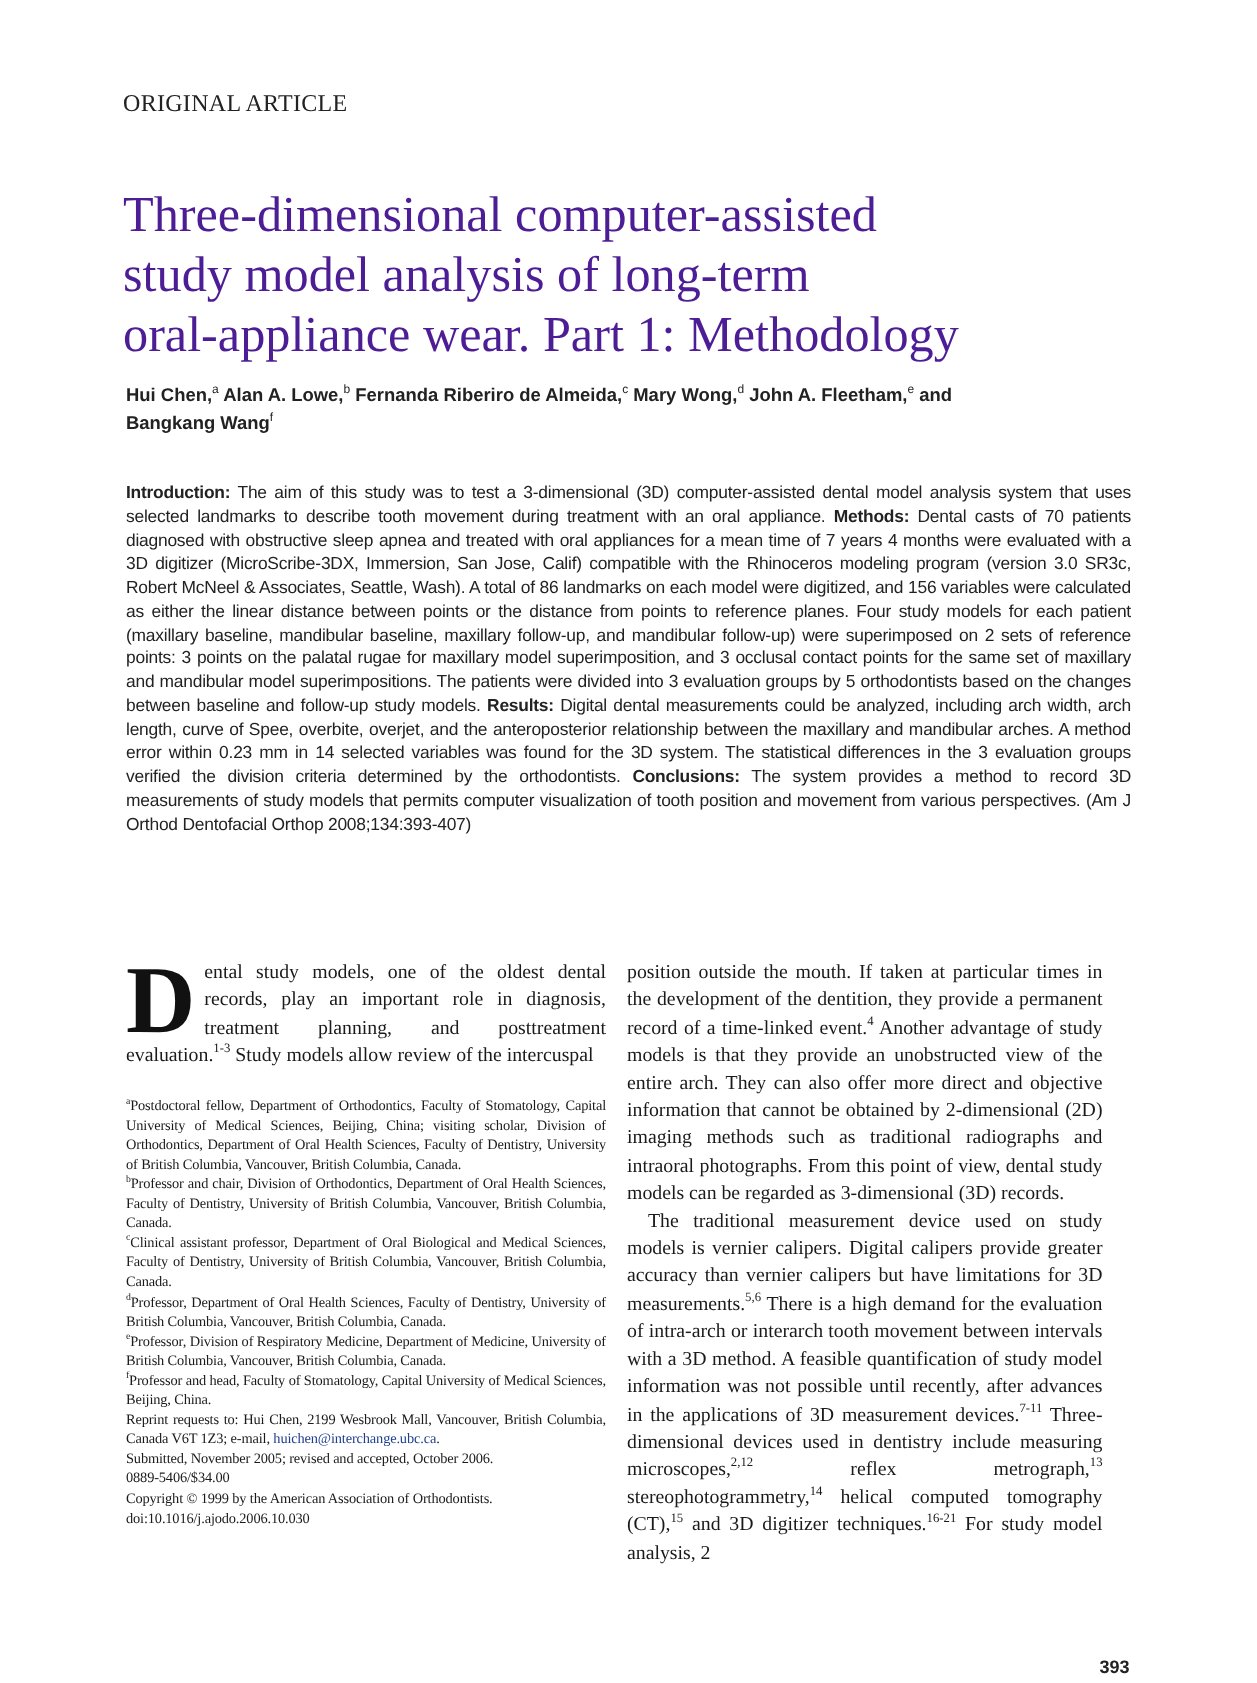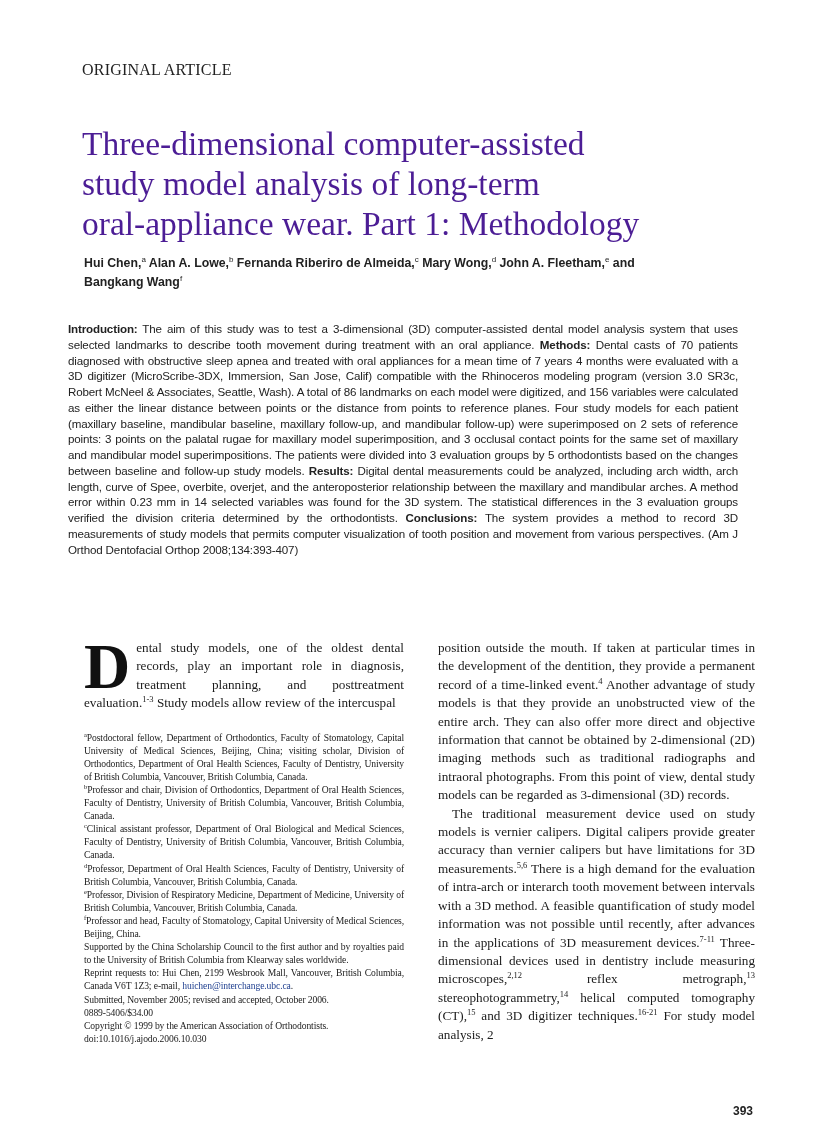--- a/index.html
+++ b/index.html
@@ -17,30 +17,30 @@
   .authors {
     position: absolute; left: 84px; top: 254px; width: 600px;
     font-family: "Liberation Sans", sans-serif; font-size: 12.3px; line-height: 19px; font-weight: bold; color: #222;
   }
   .authors sup { font-size: 8px; line-height: 0; font-weight: normal; }
   .affil-loc {
     position: absolute; left: 84px; top: 290px;
     font-family: "Liberation Serif", serif; font-style: italic; font-size: 12px; color: #222;
   }
   .abstract {
-    position: absolute; left: 68px; top: 321px; width: 670px;
+    position: absolute; left: 84px; top: 321px; width: 670px;
     font-family: "Liberation Sans", sans-serif; font-size: 11.6px; line-height: 15.75px;
     text-align: justify; color: #222; letter-spacing: -0.15px;
   }
   .abstract b { font-weight: bold; }
   .col-left {
     position: absolute; left: 84px; top: 639px; width: 320px;
   }
   .col-right {
-    position: absolute; left: 438px; top: 639px; width: 317px;
+    position: absolute; left: 418px; top: 639px; width: 317px;
   }
   .body-text {
     font-family: "Liberation Serif", serif; font-size: 13.2px; line-height: 18.4px;
     text-align: justify; color: #1a1a1a; margin: 0;
   }
   .body-text sup { font-size: 8.5px; line-height: 0; }
   .body-text .indent { display: inline-block; width: 14px; }
   .dropcap {
     float: left; font-family: "Liberation Serif", serif; font-weight: bold;
     font-size: 64px; line-height: 50px; margin: 3px 6px 0 0; color: #111;
@@ -87,21 +87,20 @@
   <div class="col-left">
     <p class="body-text"><span class="dropcap">D</span><span>ental study models, one of the oldest dental records, play an important role in diagnosis, treatment planning, and posttreatment evaluation.</span><sup>1-3</sup><span> Study models allow review of the intercuspal</span></p>
 
     <div class="footnotes">
       <p><sup>a</sup><span>Postdoctoral fellow, Department of Orthodontics, Faculty of Stomatology, Capital University of Medical Sciences, Beijing, China; visiting scholar, Division of Orthodontics, Department of Oral Health Sciences, Faculty of Dentistry, University of British Columbia, Vancouver, British Columbia, Canada.</span></p>
       <p><sup>b</sup><span>Professor and chair, Division of Orthodontics, Department of Oral Health Sciences, Faculty of Dentistry, University of British Columbia, Vancouver, British Columbia, Canada.</span></p>
       <p><sup>c</sup><span>Clinical assistant professor, Department of Oral Biological and Medical Sciences, Faculty of Dentistry, University of British Columbia, Vancouver, British Columbia, Canada.</span></p>
       <p><sup>d</sup><span>Professor, Department of Oral Health Sciences, Faculty of Dentistry, University of British Columbia, Vancouver, British Columbia, Canada.</span></p>
       <p><sup>e</sup><span>Professor, Division of Respiratory Medicine, Department of Medicine, University of British Columbia, Vancouver, British Columbia, Canada.</span></p>
       <p><sup>f</sup><span>Professor and head, Faculty of Stomatology, Capital University of Medical Sciences, Beijing, China.</span></p>
-      <p>Supported by the China Scholarship Council to the first author and by royalties paid to the University of British Columbia from Klearway sales worldwide.</p>
       <p><span>Reprint requests to: Hui Chen, 2199 Wesbrook Mall, Vancouver, British Columbia, Canada V6T 1Z3; e-mail, </span><span class="email">huichen@interchange.ubc.ca</span><span>.</span></p>
       <p>Submitted, November 2005; revised and accepted, October 2006.</p>
       <p>0889-5406/$34.00</p>
       <p>Copyright © 1999 by the American Association of Orthodontists.</p>
       <p>doi:10.1016/j.ajodo.2006.10.030</p>
     </div>
   </div>
 
   <div class="col-right">
     <p class="body-text"><span>position outside the mouth. If taken at particular times in the development of the dentition, they provide a permanent record of a time-linked event.</span><sup>4</sup><span> Another advantage of study models is that they provide an unobstructed view of the entire arch. They can also offer more direct and objective information that cannot be obtained by 2-dimensional (2D) imaging methods such as traditional radiographs and intraoral photographs. From this point of view, dental study models can be regarded as 3-dimensional (3D) records.</span></p>

